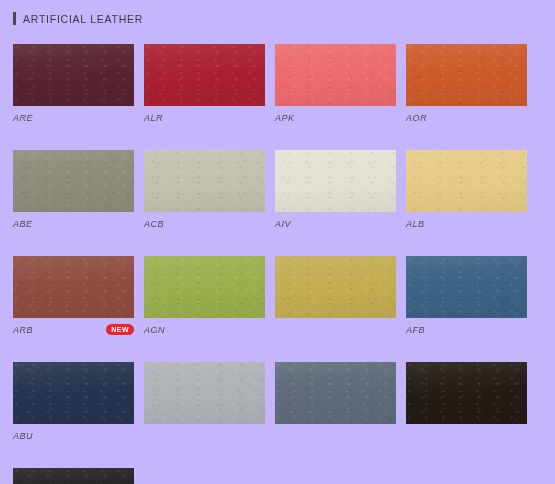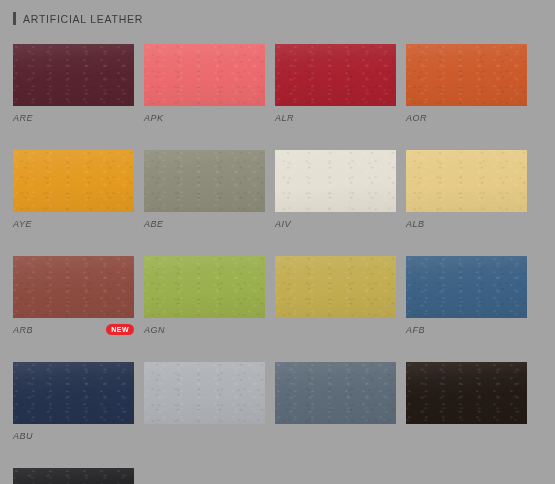--- a/index.html
+++ b/index.html
@@ -9,21 +9,21 @@
     height: 484px;
     background: #ffffff;
     font-family: "Liberation Sans", sans-serif;
     overflow: hidden;
   }
 
   .page {
     position: relative;
     width: 555px;
     height: 484px;
-    background: #a3a3a3;
+    background: #c4b5fd;
   }
 
   
   .header {
     position: absolute;
     left: 13px;
     top: 12px;
     display: flex;
     align-items: center;
     gap: 7px;
@@ -139,51 +139,51 @@
 
   <div class="grid">
       <div class="cell">
         <div class="swatch" style="background: rgb(87, 35, 47);"></div>
         <div class="caption">
           <span class="code">ARE</span>
           <span class="badge hidden">NEW</span>
         </div>
       </div>
       <div class="cell">
+        <div class="swatch" style="background: rgb(169, 32, 47);"></div>
+        <div class="caption">
+          <span class="code">ALR</span>
+          <span class="badge hidden">NEW</span>
+        </div>
+      </div>
+      <div class="cell">
         <div class="swatch" style="background: rgb(236, 106, 109);"></div>
         <div class="caption">
           <span class="code">APK</span>
           <span class="badge hidden">NEW</span>
         </div>
       </div>
       <div class="cell">
-        <div class="swatch" style="background: rgb(169, 32, 47);"></div>
-        <div class="caption">
-          <span class="code">ALR</span>
-          <span class="badge hidden">NEW</span>
-        </div>
-      </div>
-      <div class="cell">
         <div class="swatch" style="background: rgb(204, 90, 42);"></div>
         <div class="caption">
           <span class="code">AOR</span>
           <span class="badge hidden">NEW</span>
         </div>
       </div>
       <div class="cell">
-        <div class="swatch" style="background: rgb(227, 154, 32);"></div>
-        <div class="caption">
-          <span class="code">AYE</span>
-          <span class="badge hidden">NEW</span>
-        </div>
-      </div>
-      <div class="cell">
         <div class="swatch" style="background: rgb(141, 139, 121);"></div>
         <div class="caption">
           <span class="code">ABE</span>
+          <span class="badge hidden">NEW</span>
+        </div>
+      </div>
+      <div class="cell">
+        <div class="swatch" style="background: rgb(195, 192, 173);"></div>
+        <div class="caption">
+          <span class="code">ACB</span>
           <span class="badge hidden">NEW</span>
         </div>
       </div>
       <div class="cell">
         <div class="swatch" style="background: rgb(228, 224, 211);"></div>
         <div class="caption">
           <span class="code">AIV</span>
           <span class="badge hidden">NEW</span>
         </div>
       </div>

